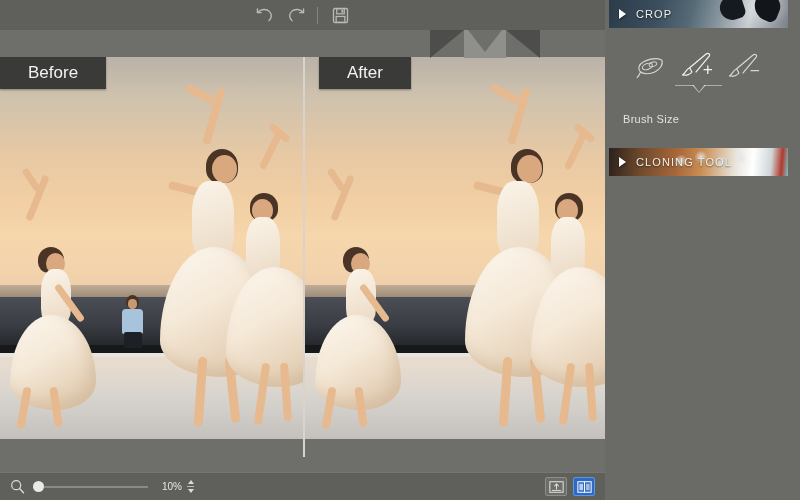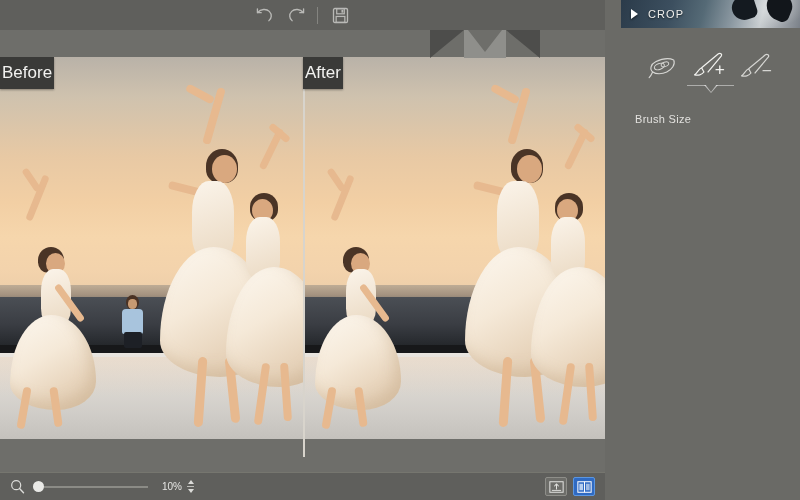--- a/index.html
+++ b/index.html
@@ -64,27 +64,27 @@
     position:absolute; left:0; top:0; width:100%; height:382px; overflow:hidden;
   }
   .pane .floor-strip{
     position:absolute; left:0; bottom:0; width:100%; height:18px; background:#6e6e6a;
   }
   .divider{
     position:absolute; left:303px; top:0; width:2px; height:400px; background:#d8d4cc; z-index:4;
   }
 
   .label-chip{
-    position:absolute; top:0; height:32px; padding:0 2px;
+    position:absolute; top:0; height:32px; padding:0 28px;
     background:#3a3a38; color:#f2f2f0;
     font-size:17px; display:flex; align-items:center; z-index:5;
     box-shadow:0 1px 2px rgba(0,0,0,.35);
   }
   #label-before{ left:0; }
-  #label-after{ left:303px; }
+  #label-after{ left:319px; }
 
   
   .scene{ position:absolute; inset:0; }
   .sky{
     position:absolute; left:0; top:0; width:100%; height:250px;
     background:linear-gradient(180deg,#b9b2a8 0%,#cfc2ae 16%,#e8c9a4 40%,#f2cfa4 58%,#f6d6ac 72%,#f3d3ac 85%,#e9cba7 100%);
   }
   .hills{
     position:absolute; left:0; top:228px; width:100%; height:16px;
     background:linear-gradient(180deg,#b9a893 0%,#9d8d7c 60%,#7b7168 100%);
@@ -122,21 +122,21 @@
   .hair{ background:#4a3426; border-radius:50% 50% 40% 40%; }
 
   .man{ position:absolute; }
   .man .m-head{ position:absolute; width:13px;height:15px; background:#4a3224; border-radius:50%; left:4px; top:0; }
   .man .m-face{ position:absolute; width:9px;height:10px; background:#c79a72; border-radius:45%; left:6px; top:4px; }
   .man .m-shirt{ position:absolute; width:21px;height:25px; background:#a8c4dd; border-radius:4px 4px 2px 2px; left:0; top:14px; }
   .man .m-pants{ position:absolute; width:18px;height:16px; background:#1d2026; border-radius:2px; left:2px; top:37px; }
 
   
   #side{
-    position:absolute; right:0; top:0; width:179px; height:500px;
+    position:absolute; right:12px; top:0; width:179px; height:500px;
     background:#6a6a66;
   }
   .sec-head{
     position:relative; height:28px; display:flex; align-items:center;
     padding-left:8px; overflow:hidden; cursor:default;
   }
   .sec-head .hdr-bg{ position:absolute; inset:0; }
   .sec-head .hdr-txt{
     position:relative; z-index:2; font-size:11px; letter-spacing:1.1px;
     color:#f0efec; text-shadow:0 1px 2px rgba(0,0,0,.6);
@@ -490,15 +490,20 @@
           </div>
           <div style="height:10px;"></div>
         </div>
       </div>
 
       <div class="field-label">Brush Size</div>
 
 
     </div>
 
+    <div class="sec-head">
+      <div class="hdr-bg bg-cloning"></div>
+      <div class="arrow right"></div>
+      <div class="hdr-txt">CLONING TOOL</div>
+    </div>
 
   </div>
 </div>
 
 </body></html>

